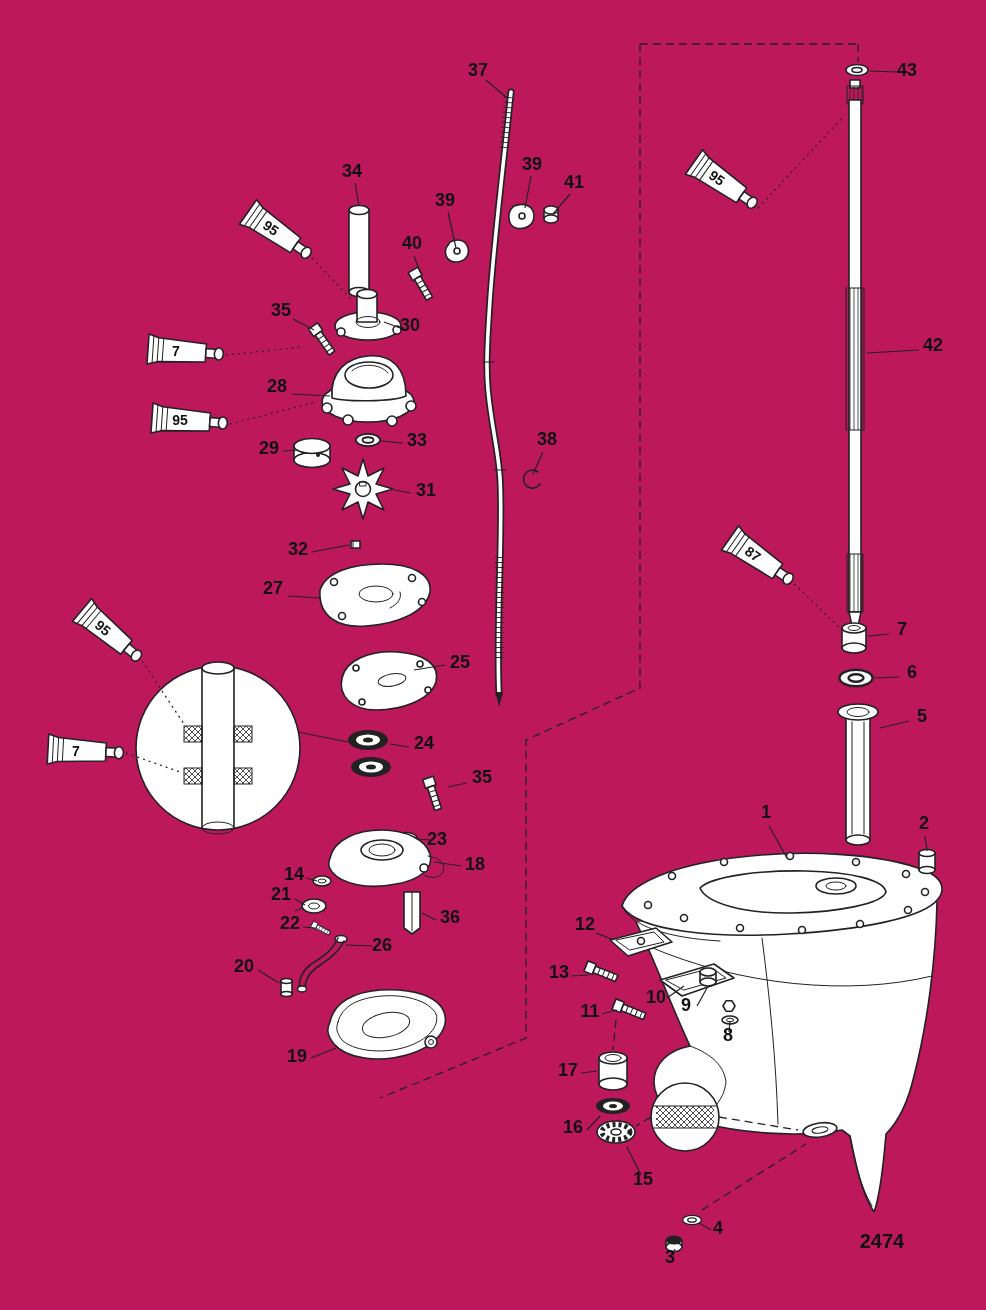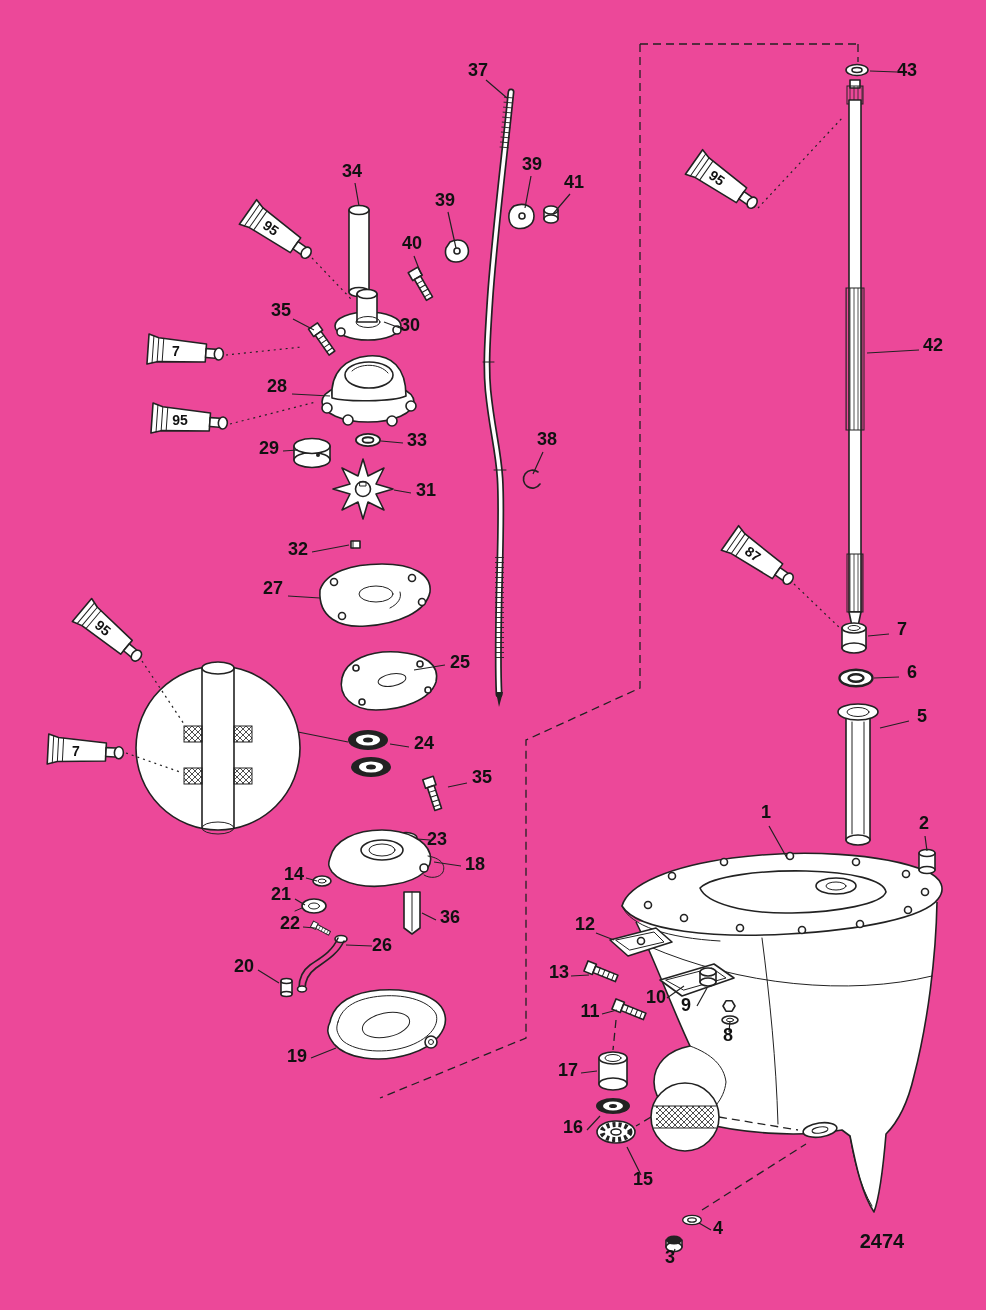--- a/index.html
+++ b/index.html
@@ -1,16 +1,16 @@
 <!DOCTYPE html>
 <html><head>
 <meta charset="utf-8">
 <style>
   html,body{margin:0;padding:0;background:#ffffff;}
-  .stage{position:relative;width:986px;height:1310px;background:#ec4899;overflow:hidden;}
+  .stage{position:relative;width:986px;height:1310px;background:#be185d;overflow:hidden;}
   svg{display:block;}
   svg text{font-family:"Liberation Sans",sans-serif;}
   .callout{font-size:18px;font-weight:bold;fill:#111;}
   .tube-label{font-size:14px;font-weight:bold;fill:#111;}
   .dwg-no{font-size:20px;font-weight:bold;fill:#111;}
   .ln{fill:none;stroke:#222;stroke-width:1.6;stroke-linecap:round;stroke-linejoin:round;}
   .thin{stroke-width:1;}
   .fw{fill:#ffffff;stroke:#222;stroke-width:1.6;stroke-linejoin:round;}
   .fb{fill:#222;stroke:none;}
   .lead{stroke:#222;stroke-width:1.2;fill:none;}

